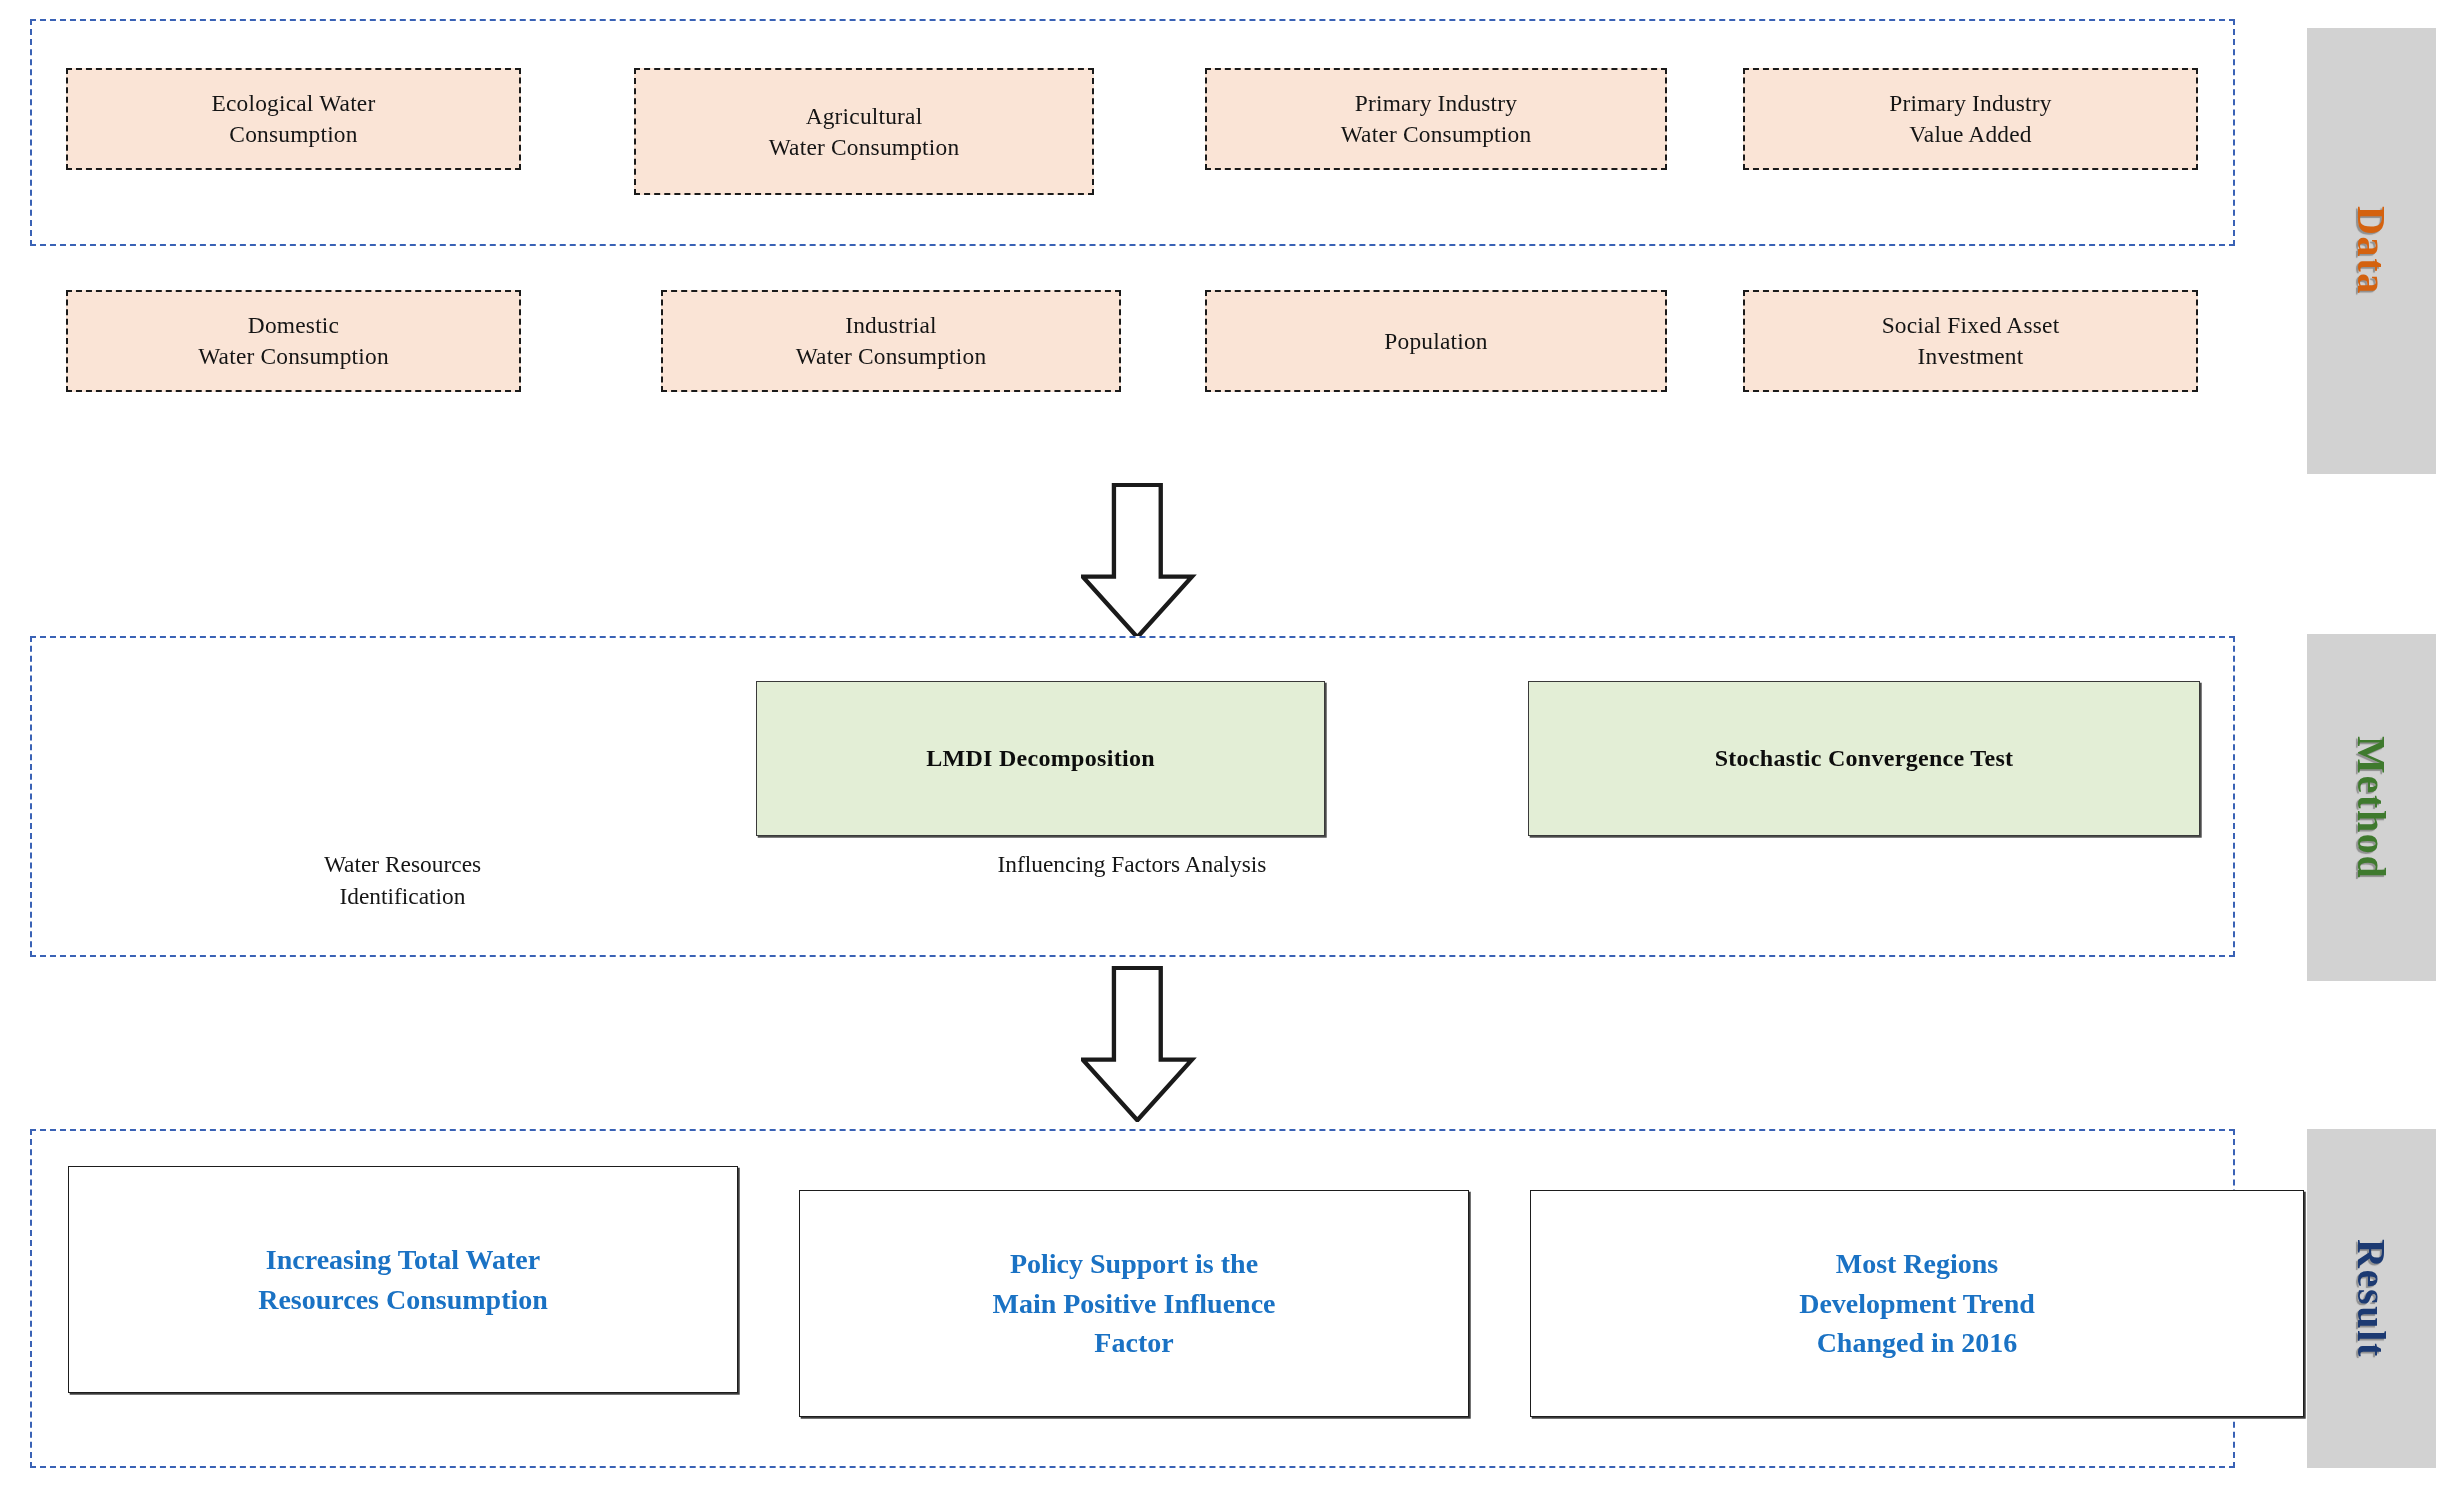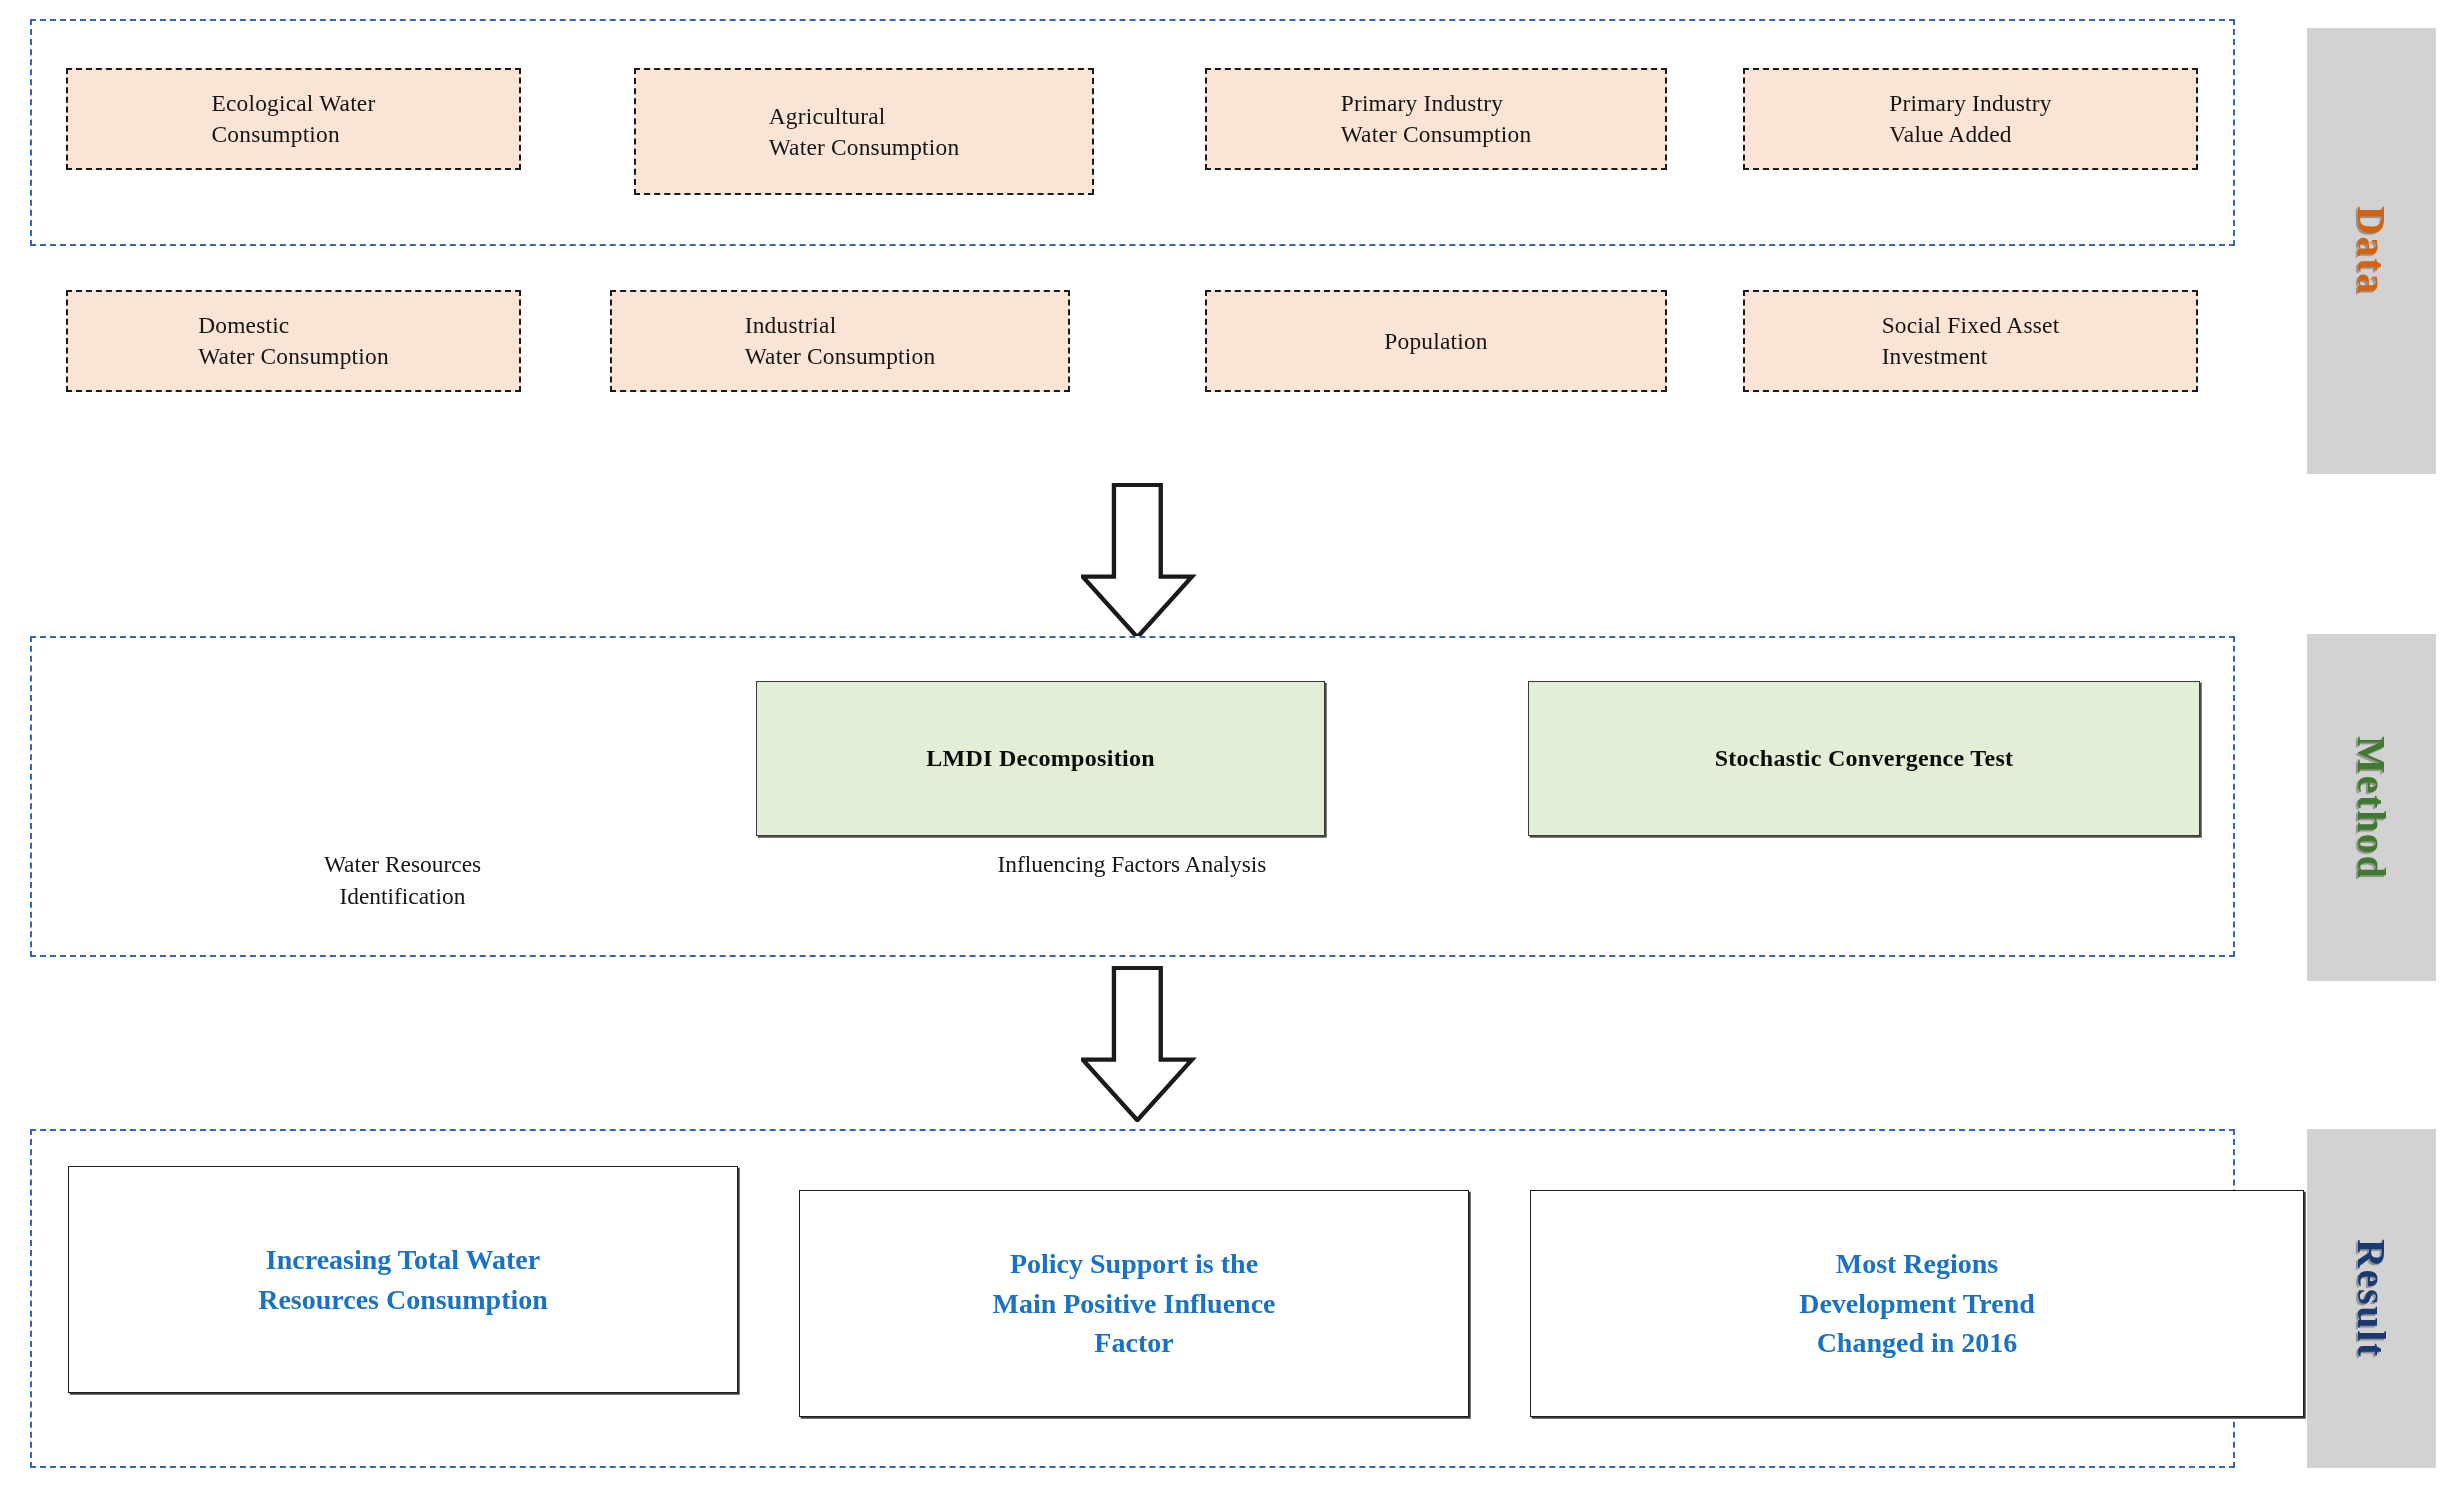--- a/index.html
+++ b/index.html
@@ -35,21 +35,21 @@
 
   
   .data-box {
     position: absolute;
     box-sizing: border-box;
     background: #fae4d6;
     border: 2.6px dashed #1a1a1a;
     display: flex;
     align-items: center;
     justify-content: center;
-    text-align: left;
+    text-align: center;
     color: #151515;
     font-size: 23.4px;
     line-height: 1.32;
     letter-spacing: 0.2px;
     padding: 1.7px 3.5px;
   }
 
   
   .method-box {
     position: absolute;
@@ -155,21 +155,21 @@
     </div>
   </div>
 
   <div class="data-box" style="left:66px; top:290px; width:455px; height:102px;">
     <div>
       <div>Domestic</div>
       <div>Water Consumption</div>
     </div>
   </div>
 
-  <div class="data-box" style="left:610px; top:290px; width:460px; height:102px;">
+  <div class="data-box" style="left:661px; top:290px; width:460px; height:102px;">
     <div>
       <div>Industrial</div>
       <div>Water Consumption</div>
     </div>
   </div>
 
   <div class="data-box" style="left:1743px; top:290px; width:455px; height:102px;">
     <div>
       <div>Social Fixed Asset</div>
       <div>Investment</div>

